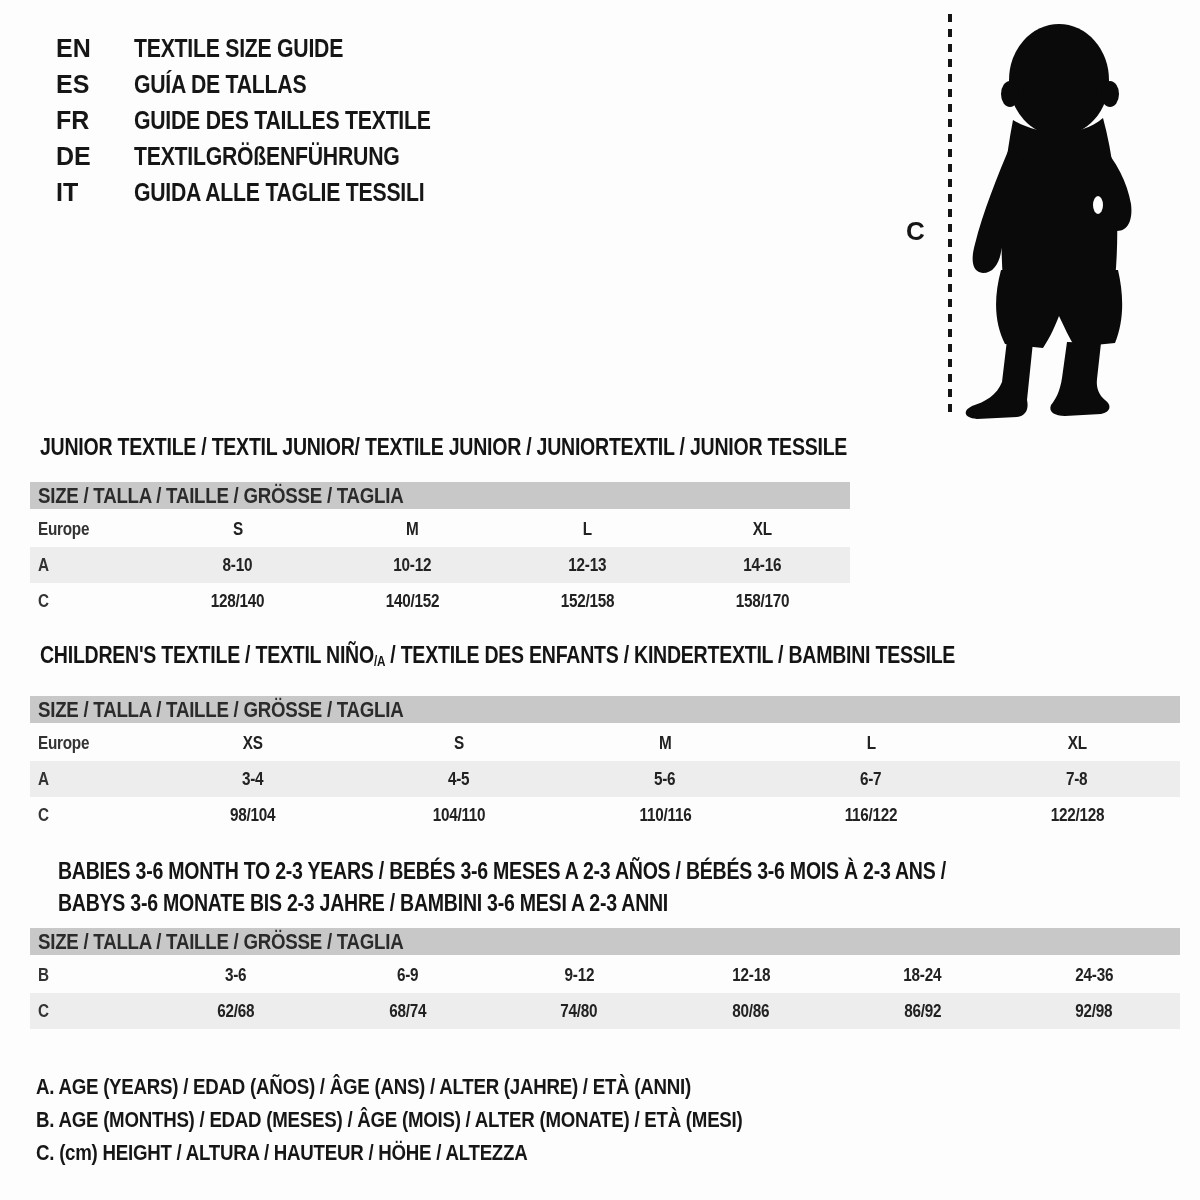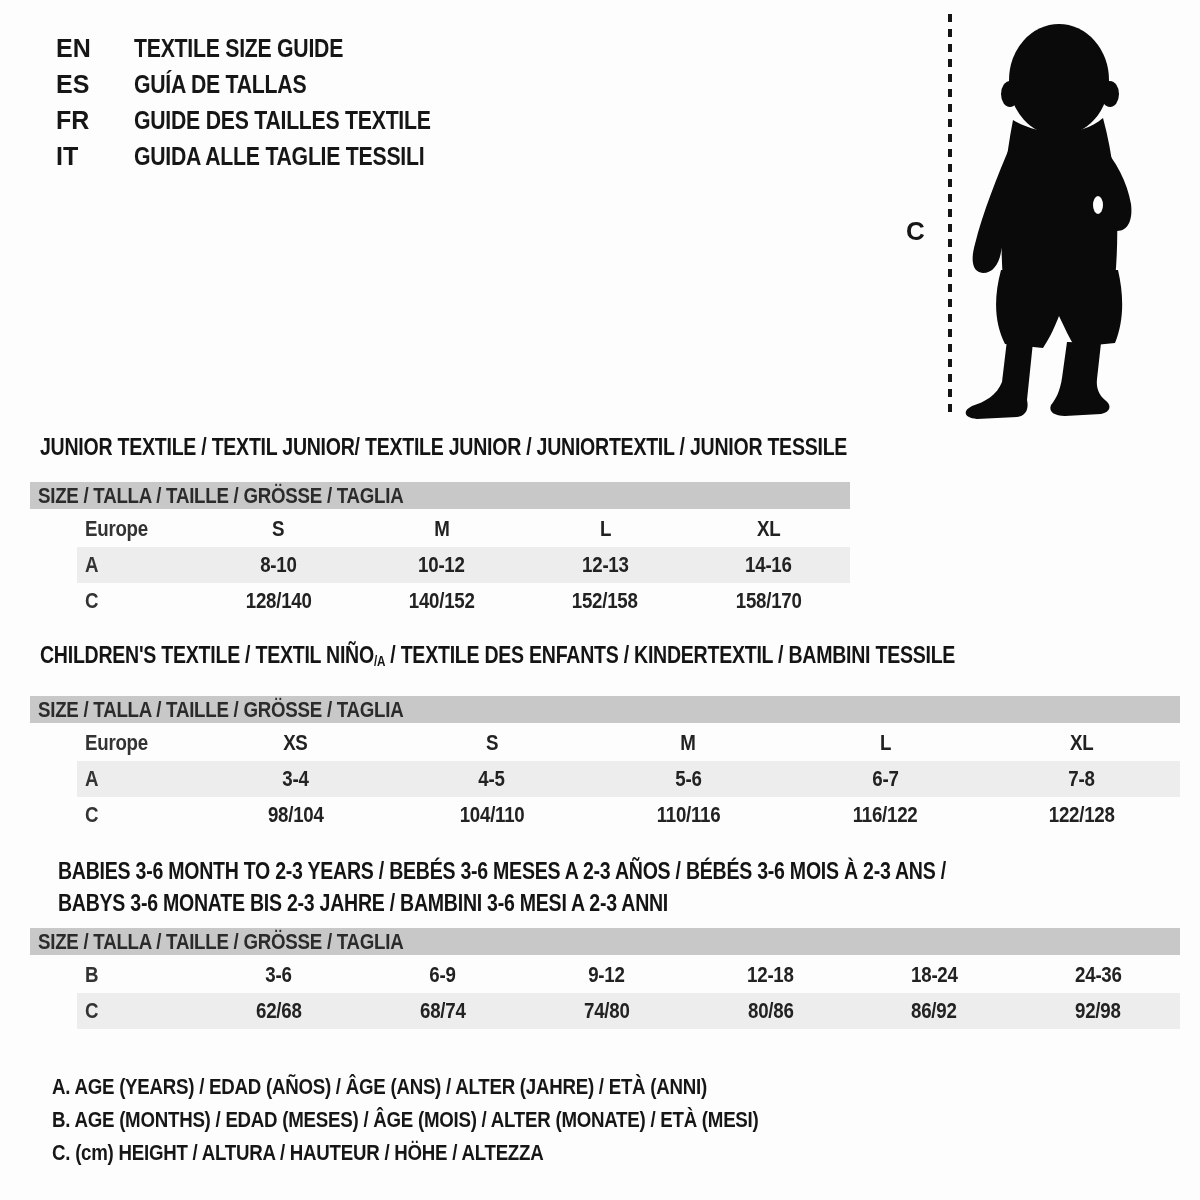--- a/index.html
+++ b/index.html
@@ -34,44 +34,48 @@
   .sec-title{font-weight:bold;font-size:23px;margin-left:10px;color:#141414;line-height:27px;white-space:nowrap;}
   .sec3 .sec-title{line-height:32px;margin-left:28px;}
   .sub{font-size:.6em;vertical-align:-0.25em;}
   .tbl{margin-top:21px;}
   .sec3 .tbl{margin-top:9px;}
   .tbl-bar{
     height:27px;background:#c8c8c8;display:flex;align-items:center;
     padding-left:8px;font-weight:bold;font-size:22px;color:#2b2b2b;
     border-bottom:2px solid #fdfdfd;
   }
-  .row{display:flex;height:36px;align-items:center;font-weight:bold;font-size:22px;color:#222;margin-left:47px;}
+  .row{display:flex;height:36px;align-items:center;font-weight:bold;font-size:18px;color:#222;}
   .row.shaded{background:#ededed;}
   .row .lbl{flex:0 0 112px;width:112px;padding-left:8px;color:#333;}
   .row .val{flex:1;text-align:center;}
 
   
-  .legend{position:absolute;left:52px;top:1070px;}
+  .legend{position:absolute;left:36px;top:1070px;}
   .legend-line{font-weight:bold;font-size:22px;line-height:33px;color:#161616;white-space:nowrap;}
 </style>
 </head>
 <body>
 
 <div class="langs">
   <div class="lang-row">
     <span class="lang-code">EN</span>
     <span class="cnd">TEXTILE SIZE GUIDE</span>
   </div>
   <div class="lang-row">
     <span class="lang-code">ES</span>
     <span class="cnd">GUÍA DE TALLAS</span>
   </div>
   <div class="lang-row">
     <span class="lang-code">FR</span>
     <span class="cnd">GUIDE DES TAILLES TEXTILE</span>
+  </div>
+  <div class="lang-row">
+    <span class="lang-code">DE</span>
+    <span class="cnd">TEXTILGRÖßENFÜHRUNG</span>
   </div>
   <div class="lang-row">
     <span class="lang-code">IT</span>
     <span class="cnd">GUIDA ALLE TAGLIE TESSILI</span>
   </div>
 </div>
 
 <div class="figure">
   <span class="figure-label">C</span>
   <div class="height-line"></div>

